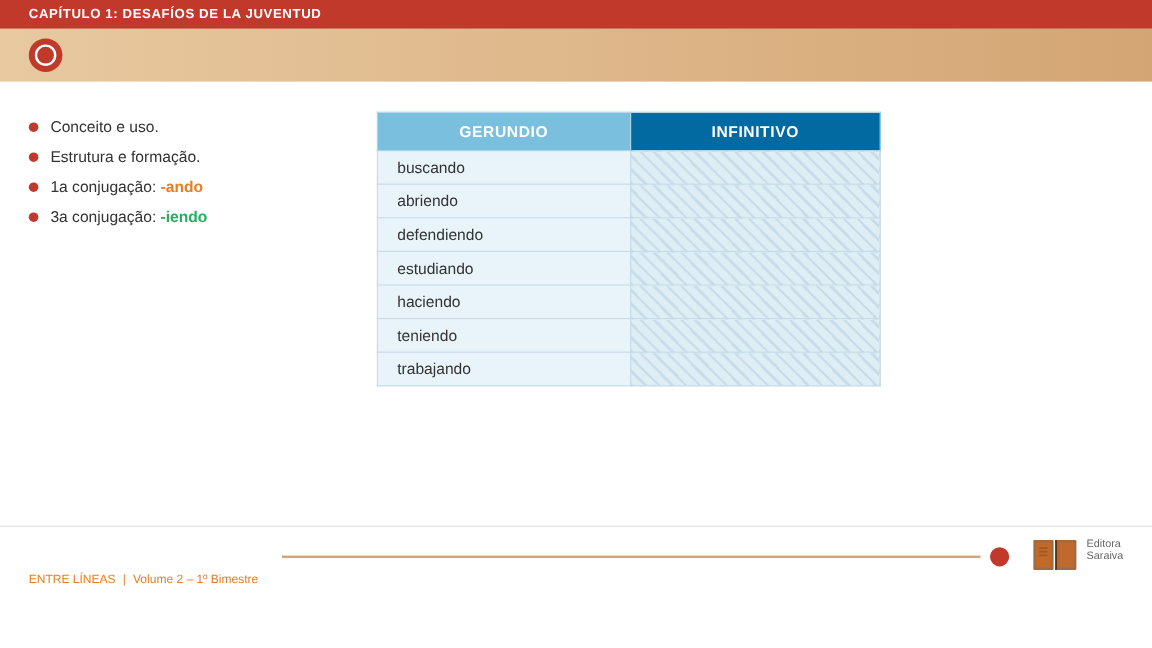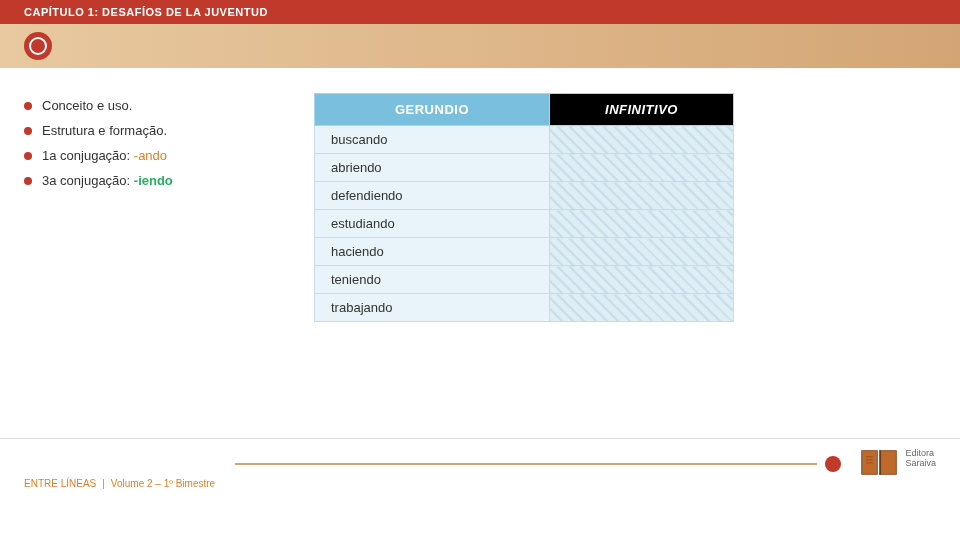--- a/index.html
+++ b/index.html
@@ -101,21 +101,21 @@
       flex-shrink: 0;
     }
 
     .bullet-text {
       font-size: 13px;
       color: #333333;
     }
 
     .highlight-ando {
       color: #e67e22;
-      font-weight: normal;
+      font-weight: bold;
     }
 
     .highlight-iendo {
       color: #27ae60;
       font-weight: bold;
     }
 
     
     .table-container {
       flex: 1;
@@ -125,36 +125,35 @@
     }
 
     .gerundio-table {
       border-collapse: collapse;
       width: 420px;
     }
 
     .gerundio-table th {
       font-size: 13px;
       font-weight: bold;
-      padding: 8px 4px;
+      padding: 8px 16px;
       text-align: center;
       letter-spacing: 0.5px;
     }
 
     .th-gerundio {
       background: #7abfdd;
       color: #ffffff;
       border: 1px solid #aad4e8;
     }
 
     .th-infinitivo {
-      background: #000000;
+      background: #0369a1;
       color: #ffffff;
       border: 1px solid #aad4e8;
-      font-style: italic;
     }
 
     .gerundio-table td {
       font-size: 13px;
       padding: 6px 16px;
       border: 1px solid #c8dce8;
     }
 
     .td-gerundio {
       background: #e8f4f9;

